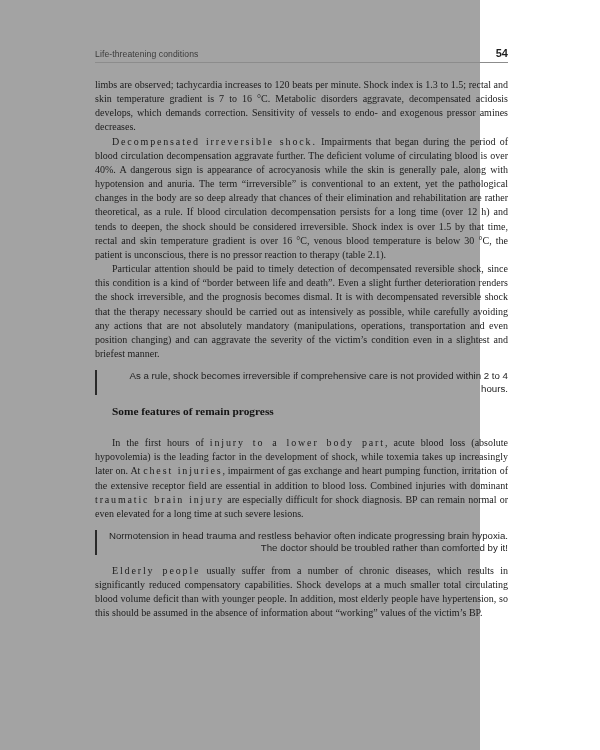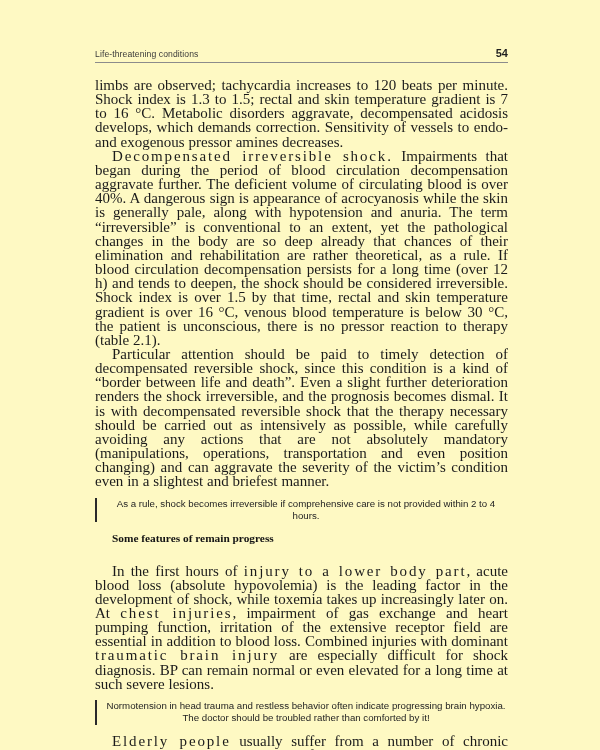--- a/index.html
+++ b/index.html
@@ -11,23 +11,23 @@
     width: 600px;
     height: 750px;
     overflow: hidden;
     font-family: "Liberation Serif", "DejaVu Serif", serif;
     color: #1b1b1b;
     -webkit-font-smoothing: antialiased;
   }
 
   .page {
     position: relative;
-    width: 600px;
+    width: 480px;
     height: 750px;
-    background: #fef9c3;
+    background: #a3a3a3;
     box-sizing: border-box;
     padding: 14px;
   }
 
   
   .runhead {
     position: absolute;
     left: 95px;
     top: 48px;
     width: 413px;
@@ -55,21 +55,21 @@
   
   .column {
     position: absolute;
     left: 95px;
     top: 78px;
     width: 413px;
   }
 
   p.body {
     margin: 0;
-    font-size: 15px;
+    font-size: 10px;
     line-height: 14.15px;
     text-align: justify;
     text-justify: inter-word;
     color: #1b1b1b;
     word-spacing: 0.1px;
   }
   p.body.indent {
     text-indent: 17px;
   }
   p.body.tight {
@@ -93,21 +93,21 @@
 
   
   .callout {
     margin: 9px 0 9px 0;
     padding-left: 7px;
     border-left: 2.2px solid #2a2a2a;
     font-family: "Liberation Sans", "DejaVu Sans", sans-serif;
     font-size: 9.7px;
     line-height: 12.4px;
     color: #232323;
-    text-align: center;
+    text-align: right;
   }
 </style>
 </head>
 <body>
 
 <div class="page">
 
   <div class="runhead">
     <span class="runhead-title">Life-threatening conditions</span>
     <span class="runhead-folio">54</span>

